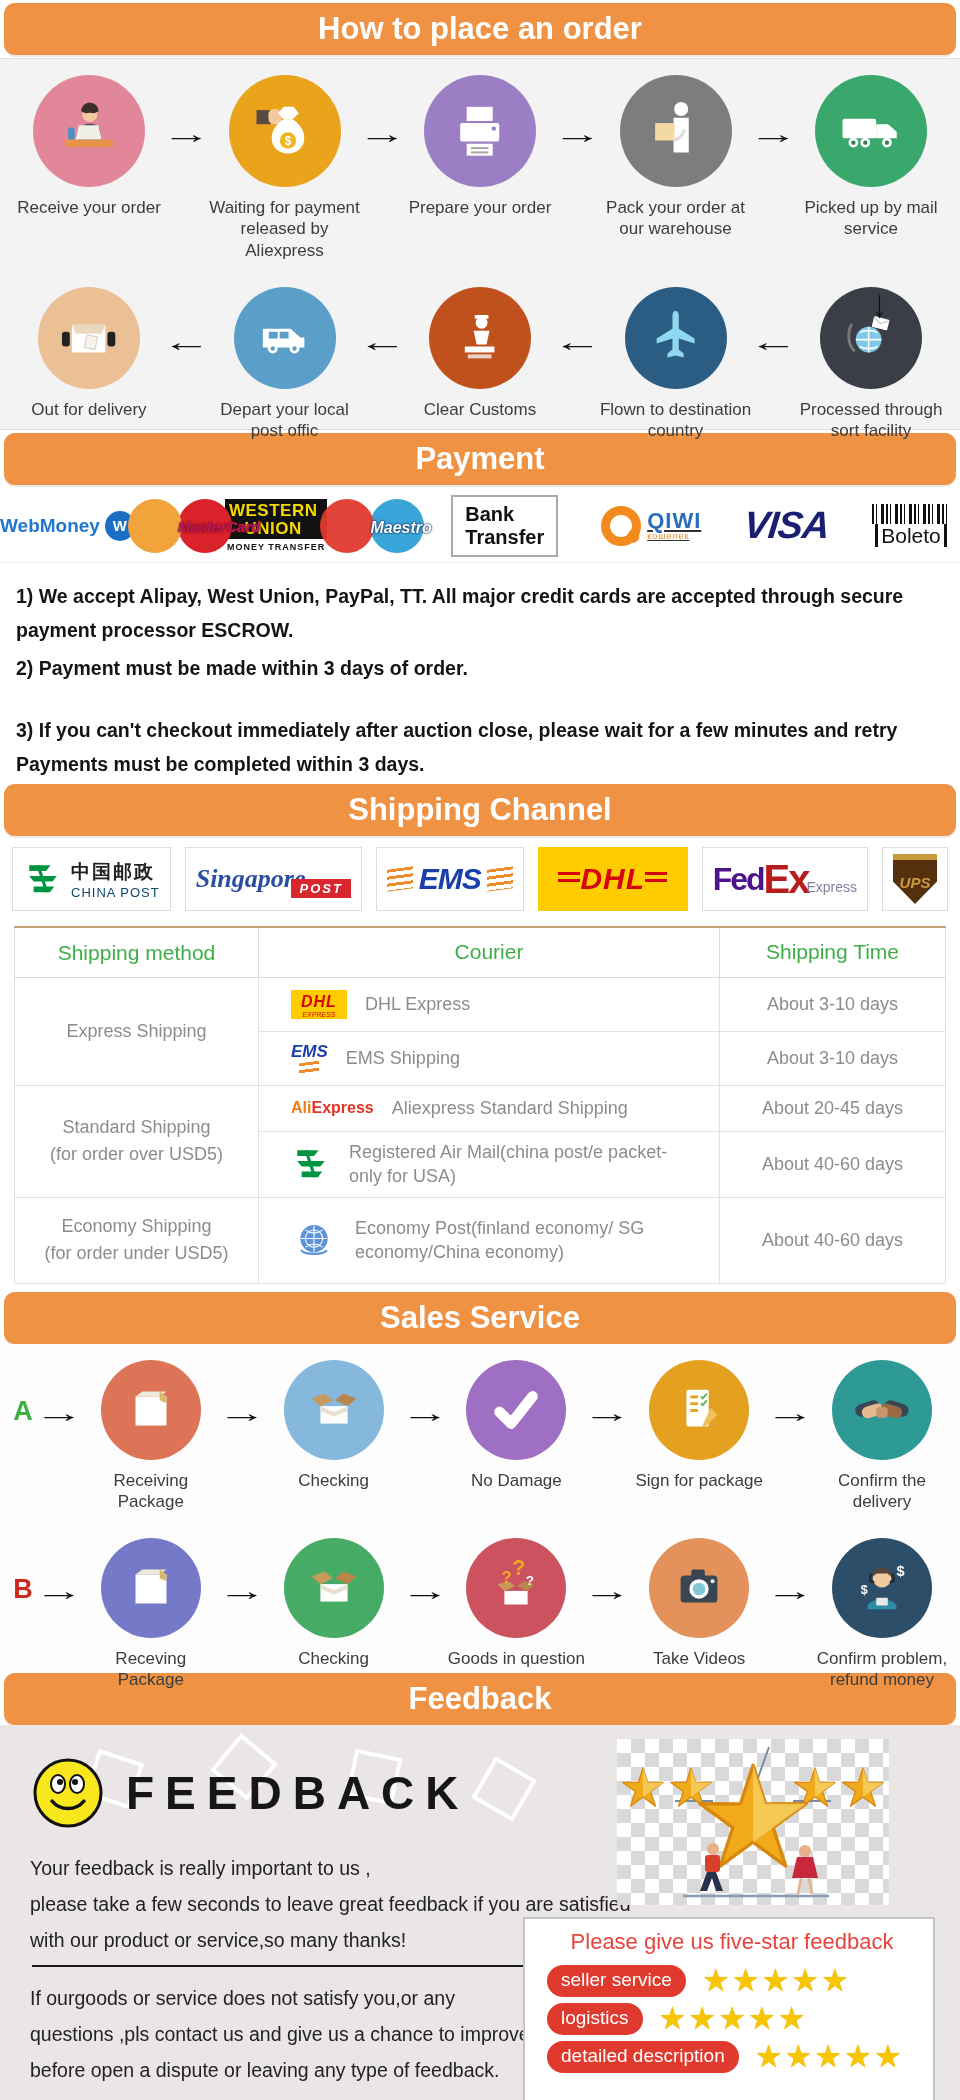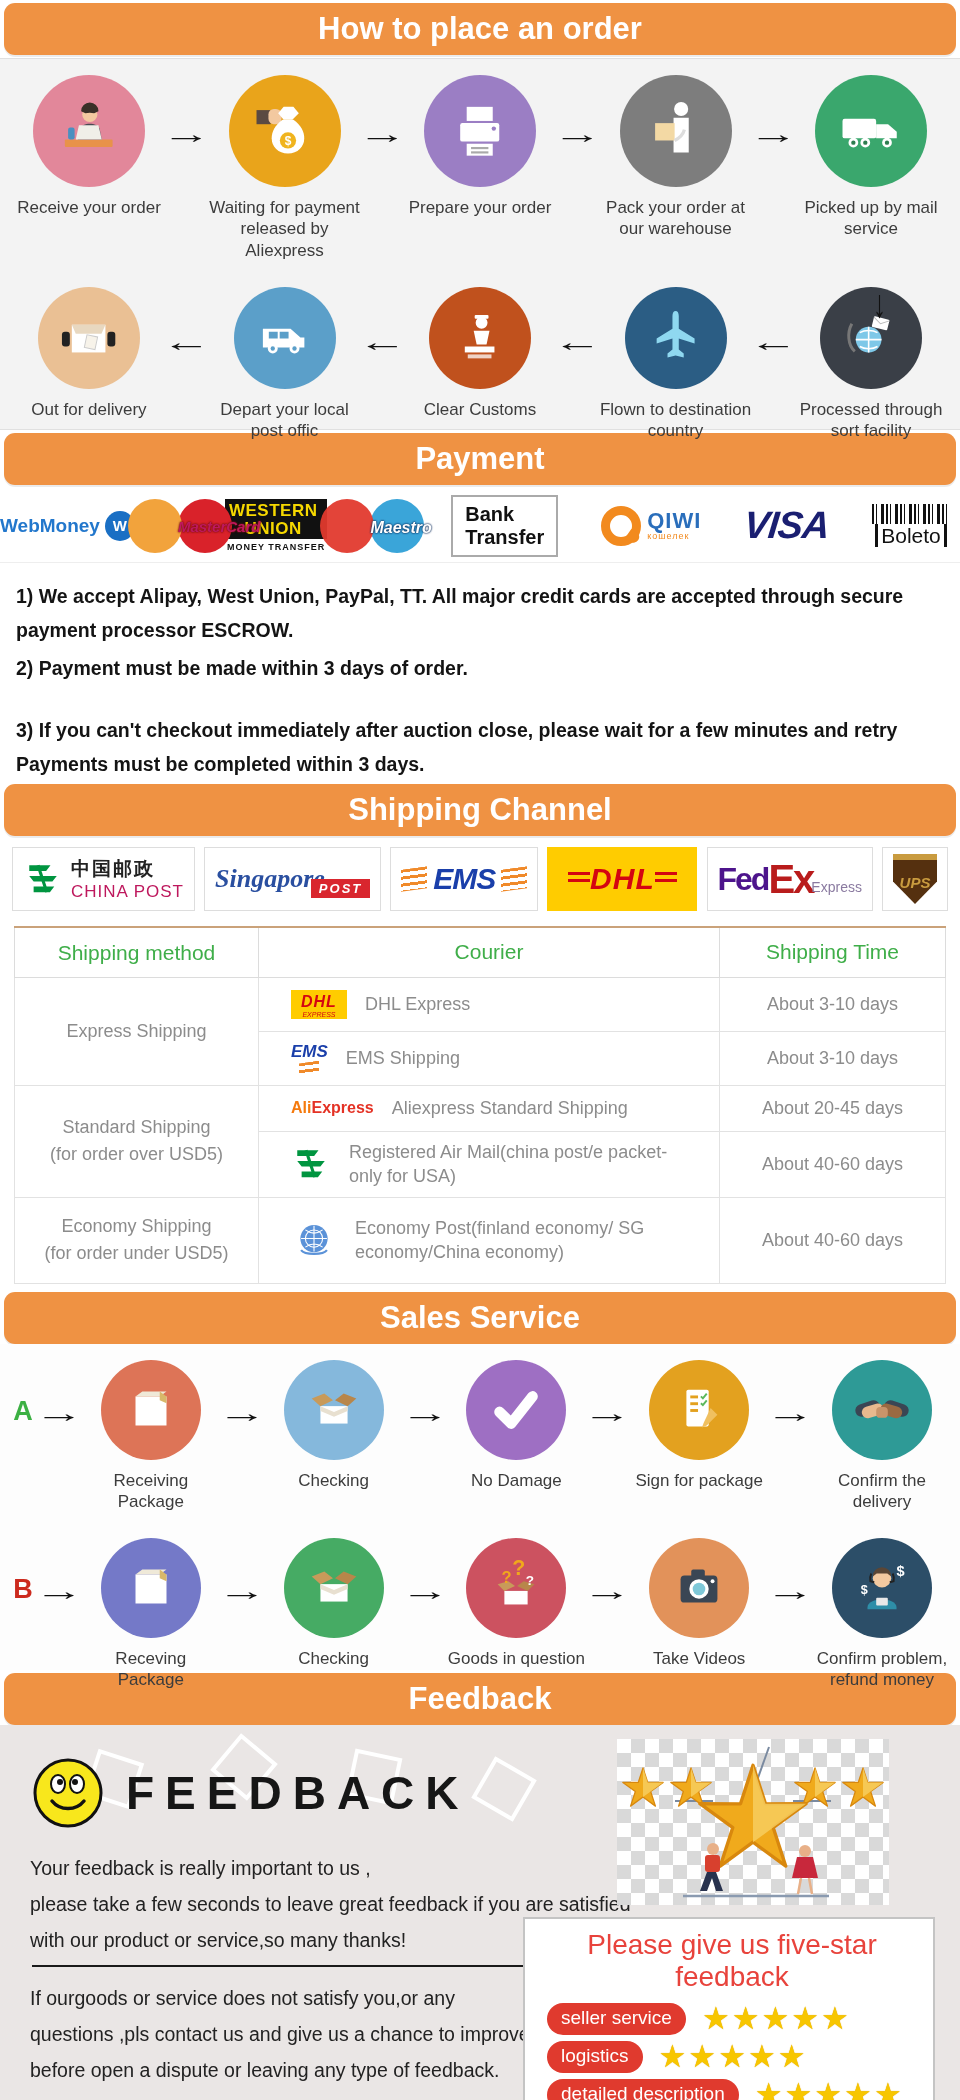--- a/index.html
+++ b/index.html
@@ -46,39 +46,39 @@
   .wu-sub { color:#111; font-size:9px; font-weight:bold; letter-spacing:1px; margin-top:3px; }
   .maestro { position:relative; width:88px; height:56px; }
   .maestro .c1,.maestro .c2 { position:absolute; top:1px; width:54px; height:54px; border-radius:50%; }
   .maestro .c1 { left:0; background:#3aa5d9; }
   .maestro .c2 { right:0; background:#e23a2e; opacity:.95; }
   .maestro .mc-text { position:absolute; top:21px; left:0; width:100%; text-align:center; color:#fff; font-style:italic; font-weight:bold; font-size:16px; text-shadow:0 0 2px #0a2a5a,0 0 2px #0a2a5a; }
   .bank { border:2px solid #aaa; background:#fff; padding:6px 12px; font-size:20px; font-weight:bold; color:#111;margin-left:34px; }
   .qiwi { display:flex; align-items:center; }
   .qiwi-q { width:40px; height:40px; border:9px solid #f28a1e; border-radius:50%; position:relative; }
   .qiwi-q:after { content:""; position:absolute; right:-7px; bottom:-6px; width:12px; height:12px; background:#f28a1e; border-radius:2px 8px 10px 2px; transform:rotate(35deg); }
-  .qiwi-txt { margin-left:6px; line-height:1; }
+  .qiwi-txt { margin-left:6px; line-height:1;text-decoration:underline; }
   .qiwi-name { color:#2a6ebb; font-weight:bold; font-size:22px; letter-spacing:1px; }
   .qiwi-sub { color:#f28a1e; font-size:9px; letter-spacing:1px; }
   .visa { color:#1a1f71; font-size:38px; font-weight:bold; font-style:italic; letter-spacing:-1px; transform:skewX(-6deg); }
   .boleto { text-align:center; }
   .boleto .bars { width:78px; height:20px; margin:0 auto 1px;
       background:repeating-linear-gradient(90deg,#111 0 2px,#fff 2px 4px,#111 4px 5px,#fff 5px 9px,#111 9px 12px,#fff 12px 14px); }
   .boleto .btxt { font-size:21px; color:#111; border-left:3px solid #111; border-right:3px solid #111; padding:0 3px; line-height:1; }
   
   .pay-notes { padding:16px 16px 0; }
   .pay-notes p { font-size:19.5px; font-weight:bold; color:#141414; line-height:34px; }
   .pay-notes p + p { margin-top:4px; }
   .pay-notes p.gap { margin-top:28px; }
   
   .ship-logos { height:78px; margin-top:4px; display:flex; align-items:center; justify-content:space-between; padding:0 12px; }
   .slogo { background:#fff; border:1px solid #ddd; height:64px; display:flex; align-items:center; justify-content:center; padding:0 10px; }
   .cnpost svg { width:40px; height:40px; margin-right:8px; }
   .cnpost-cn { font-size:19px; color:#222; font-weight:bold; letter-spacing:2px; }
-  .cnpost-en { font-size:17px; color:#be185d; letter-spacing:1px; }
+  .cnpost-en { font-size:13px; color:#0c4a6e; letter-spacing:1px; }
   .sing-script { font-family:"Liberation Serif", serif; font-style:italic; color:#2a4fa0; font-size:26px; font-weight:bold; }
   .sing-post { background:#d9262e; color:#fff; font-size:13px; font-weight:bold; font-style:italic; padding:2px 8px; margin-left:-14px; margin-top:18px; letter-spacing:2px; }
   .ems-big { color:#1a3faa; font-size:30px; font-weight:bold; font-style:italic; letter-spacing:-1px; padding:0 6px; position:relative; }
   .stripes { width:26px; height:22px; background:repeating-linear-gradient(#f08a2a 0 3px,#fff 3px 7px); transform:skewY(-8deg); }
   .dhl { background:#ffcc00; border:none; width:150px; }
   .dhl-txt { color:#d40511; font-size:30px; font-weight:bold; font-style:italic; letter-spacing:1px; }
   .dhl-lines { width:22px; height:14px; background:repeating-linear-gradient(#d40511 0 3px,#ffcc00 3px 7px); }
   .fedex .fed { color:#4d148c; font-size:32px; font-weight:bold; letter-spacing:-2px; }
   .fedex .ex { color:#b91c1c; font-size:40px; font-weight:bold; letter-spacing:-2px; }
   .fedex-sub { color:#8a7aa0; font-size:14px; margin:16px 0 0 -2px; }
@@ -116,21 +116,21 @@
   .fb-deco { position:absolute; border:4px solid #fff; width:48px; height:48px; }
   .fb-word { font-size:46px; letter-spacing:11px; color:#161616; font-weight:600; margin-left:20px; position:relative; }
   .fb-para { margin-top:22px; }
   .fb-para div { font-size:19.5px; color:#222; margin-bottom:13px; }
   .fb-divider { width:548px; height:2px; background:#1a1a1a; margin:8px 0 20px 2px; }
   .fb-img { position:absolute; left:617px; top:14px; width:272px; height:166px;
     background:
       linear-gradient(45deg,#d9d9d9 25%,transparent 25% 75%,#d9d9d9 75%) 0 0/28px 28px,
       linear-gradient(45deg,#d9d9d9 25%,transparent 25% 75%,#d9d9d9 75%) 14px 14px/28px 28px,#fff; }
   .fb-panel { position:absolute; left:523px; top:192px; width:412px; height:194px; background:#fff; border:2px solid #c4c4c4; padding:10px 0 0 22px; }
-  .fb-panel-title { font-size:28px; text-align:center; padding-right:16px; margin-bottom:10px; }
+  .fb-panel-title { font-size:22px; text-align:center; padding-right:16px; margin-bottom:10px; }
   .fb-row { margin-bottom:6px; display:flex; align-items:center; }
   .pill { background:#e03a2e; color:#fff; font-size:19px; padding:4px 14px 6px; border-radius:17px; }
   .stars { color:#f7c600; font-size:31px; letter-spacing:2px; margin-left:16px; line-height:1; text-shadow:0 0 1px #d89a00; }
   .hidden-defs { position:absolute; width:0; height:0; overflow:hidden; }
 </style>
 </head>
 <body>
 
 <svg class="hidden-defs" aria-hidden="true">
   <defs>

